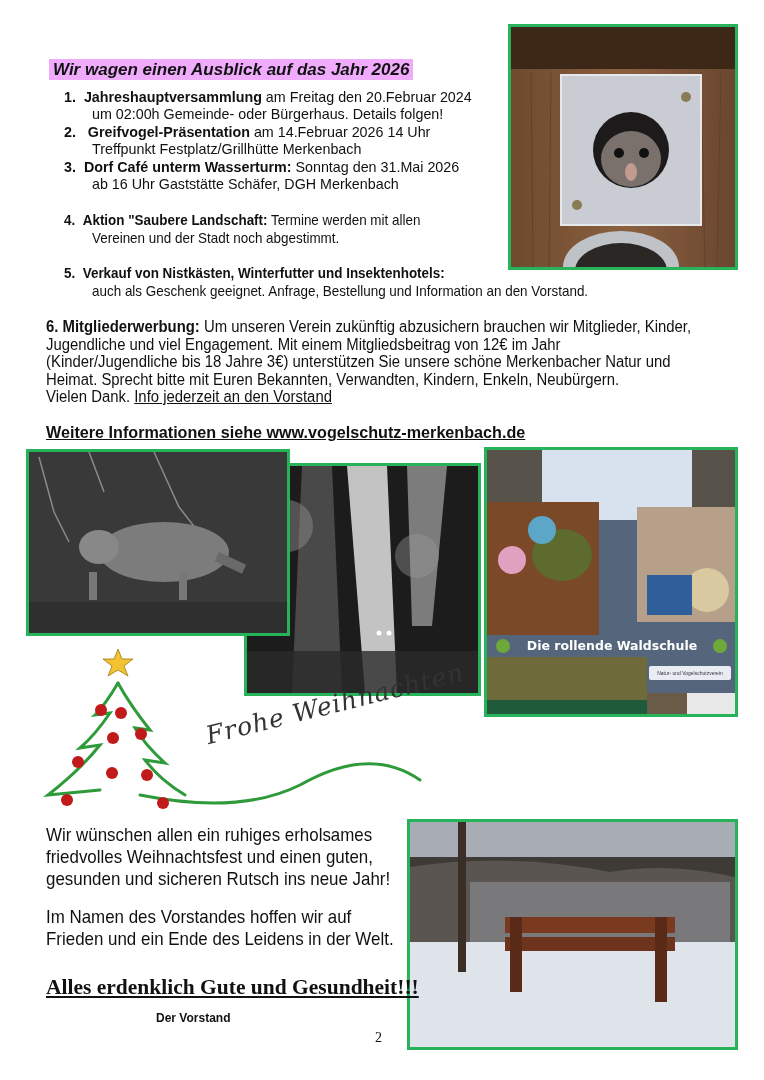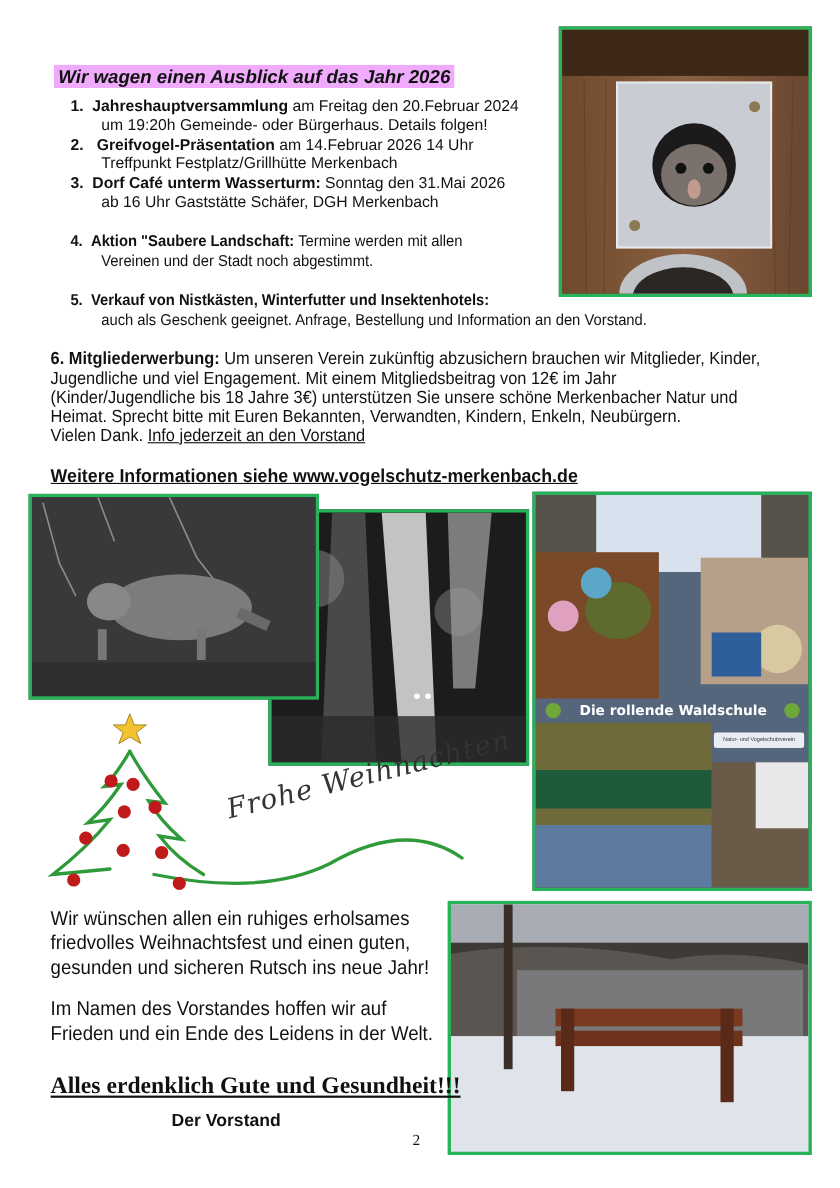--- a/index.html
+++ b/index.html
@@ -16,34 +16,34 @@
   .line { position:absolute; white-space:nowrap; }
 
   .para6 { left:46px; top:318px; font-size:16px; line-height:17.5px; width:690px; }
   .para6 b { font-weight:bold; }
   .para6 .u { text-decoration:underline; }
 
   .more { left:46px; top:423px; font-size:17px; font-weight:bold; text-decoration:underline; white-space:nowrap; }
 
   .wish { left:46px; font-size:18.2px; line-height:22px; white-space:nowrap; transform:scaleX(0.93); transform-origin:left top; }
   .alles { left:46px; top:975px; font-family:"Liberation Serif", serif; font-weight:bold; font-size:21.5px; text-decoration:underline; white-space:nowrap;text-align:center; }
-  .vorstand { left:156px; top:1011px; font-size:16px; font-weight:bold; }
+  .vorstand { left:156px; top:1011px; font-size:12px; font-weight:bold; }
   .pagenum { left:375px; top:1030px; font-family:"Liberation Serif", serif; font-size:14px; }
 </style>
 </head>
 <body>
 
 <div class="abs headline">Wir wagen einen Ausblick auf das Jahr 2026</div>
 
 <div class="abs ol" style="left:0;top:0;width:764px;height:0;">
 
   <div class="line" style="left:64px;top:89px;">
     <b>1.</b>&nbsp;&nbsp;<b>Jahreshauptversammlung</b><span> am Freitag den 20.Februar 2024</span>
   </div>
-  <div class="line" style="left:92px;top:106px;">um 19:20h Gemeinde- oder Bürgerhaus. Details folgen!</div>
+  <div class="line" style="left:92px;top:106px;">um 02:00h Gemeinde- oder Bürgerhaus. Details folgen!</div>
 
   <div class="line" style="left:64px;top:124px;">
     <b>2.</b>&nbsp;&nbsp;&nbsp;<b>Greifvogel-Präsentation</b><span> am 14.Februar 2026  14 Uhr</span>
   </div>
   <div class="line" style="left:92px;top:141px;">Treffpunkt Festplatz/Grillhütte Merkenbach</div>
 
   <div class="line" style="left:64px;top:159px;text-align:right;">
     <b>3.</b>&nbsp;&nbsp;<b>Dorf Café unterm Wasserturm:</b><span>  Sonntag den 31.Mai 2026</span>
   </div>
   <div class="line" style="left:92px;top:176px;">ab 16 Uhr Gaststätte Schäfer, DGH Merkenbach</div>
@@ -127,21 +127,21 @@
     </g>
     <ellipse cx="135" cy="100" rx="65" ry="30" fill="#7c7c7c"></ellipse>
     <ellipse cx="70" cy="95" rx="20" ry="17" fill="#888"></ellipse>
     <rect x="190" y="100" width="30" height="10" fill="#6a6a6a" transform="rotate(25 190 100)"></rect>
     <rect x="60" y="120" width="8" height="28" fill="#777"></rect>
       <rect x="150" y="120" width="8" height="28" fill="#777"></rect>
     <rect y="150" width="258" height="31" fill="#2f2f2f"></rect>
   </svg>
 </div>
 
-<div class="frame" style="left:484px;top:447px;width:254px;height:363px;background:#55657a;text-decoration:underline;">
+<div class="frame" style="left:484px;top:447px;width:254px;height:270px;background:#55657a;text-decoration:underline;">
   <svg width="248" height="357" viewBox="0 0 248 357">
     <rect width="248" height="357" fill="#55667c"></rect>
     <rect x="0" y="0" width="248" height="62" fill="#57534a"></rect>
     <rect x="55" y="0" width="150" height="70" fill="#d8e2ee"></rect>
     <rect x="0" y="52" width="112" height="135" fill="#7a4a28"></rect>
     <ellipse cx="75" cy="105" rx="30" ry="26" fill="#5d6b2e"></ellipse>
     <circle cx="55" cy="80" r="14" fill="#5ca6c8"></circle>
       <circle cx="25" cy="110" r="14" fill="#e0a0c0"></circle>
     <rect x="150" y="57" width="98" height="115" fill="#b7a08a"></rect>
     <circle cx="220" cy="140" r="22" fill="#d9c9a0"></circle>

